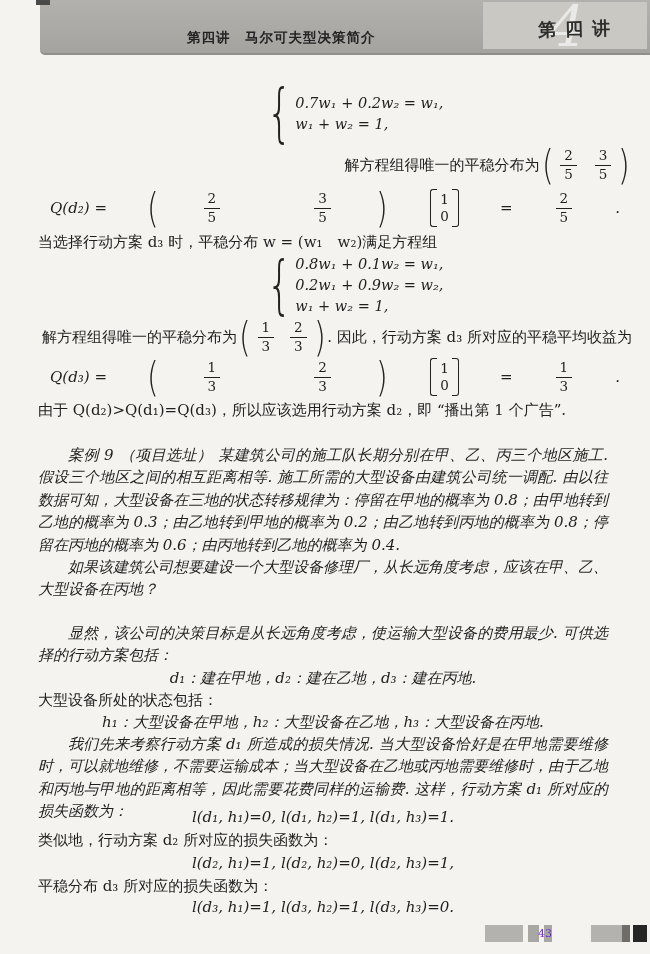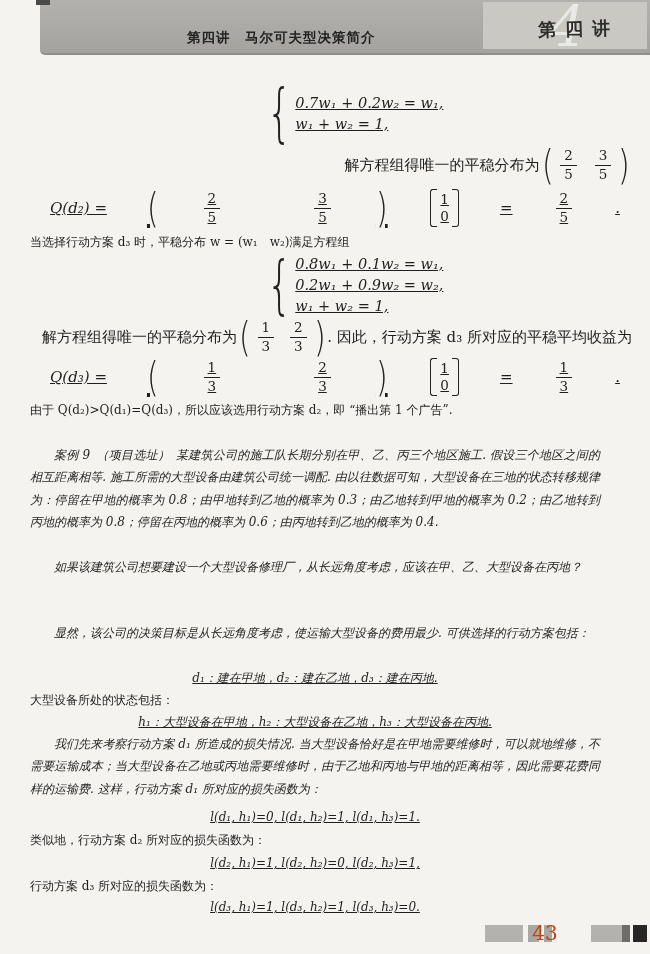--- a/index.html
+++ b/index.html
@@ -14,28 +14,28 @@
   .band-notch{position:absolute;top:0;left:-4px;width:14px;height:5px;background:#4a4a48;}
   .running-title{position:absolute;left:147px;top:29px;font-size:13.5px;font-weight:bold;
         letter-spacing:1px;color:#232323;font-family:"DejaVu Sans","Liberation Sans",sans-serif;}
   .chapter-panel{position:absolute;top:2px;right:3px;bottom:4px;width:164px;background:#c9c8c3;}
   .chapter-numeral{position:absolute;right:62px;top:-8px;font-size:56px;font-style:italic;
         font-weight:300;color:rgba(255,255,255,0.6);}
   .chapter-label{position:absolute;right:28px;top:15px;font-size:18px;font-weight:bold;
         letter-spacing:9px;color:#2e2e2c;transform:rotate(-1.5deg);}
 
   
-  .para{position:absolute;left:30px;width:570px;font-size:12px;line-height:22.4px;
+  .para{position:absolute;left:38px;width:570px;font-size:15px;line-height:22.4px;
         text-align:justify;}
   .indent{text-indent:2em;font-style:italic;}
   .kaiti{font-style:italic;}
   .b{font-weight:normal;}
   .sub-gap{margin-right:6px;}
   .center{text-align:center;}
-  .math{font-style:italic;text-decoration:underline;}
+  .math{font-style:italic;}
 
   
   .eqsys{left:42px;width:570px;display:flex;justify-content:center;}
   .eqsys-inner{display:flex;align-items:center;transform:translateX(24px);}
   .brace{font-family:"DejaVu Sans","Liberation Sans",sans-serif;font-size:64px;font-weight:100;
          line-height:63px;transform:scaleX(0.62);display:inline-block;color:#222;margin-right:-4px;}
   .eqlines{display:flex;flex-direction:column;}
   .eqline{font-size:14.5px;line-height:21px;white-space:nowrap;}
 
   
@@ -56,21 +56,21 @@
   .cv-vals{display:flex;flex-direction:column;justify-content:center;line-height:17px;
         padding:0 3px;font-size:13.5px;font-style:normal;text-align:center;}
   .eqgap{width:8px;display:inline-block;}
 
   
   .footer{position:absolute;top:925px;left:0;right:0;height:20px;}
   .fb{position:absolute;top:0;height:17px;}
   .fb1{left:485px;width:38px;background:#b3b2ae;}
   .fb2{left:528px;width:11px;background:#a8a7a3;}
   .fb3{left:544px;width:8px;background:#a8a7a3;}
-  .page-num{position:absolute;left:532px;top:0;width:26px;font-size:20px;color:#c2410c;
+  .page-num{position:absolute;left:532px;top:0;width:26px;font-size:11px;color:#6d28d9;
         text-align:center;line-height:17px;}
   .fb4{left:591px;width:31px;background:#b3b2ae;}
   .fb5{left:622px;width:8px;background:#6e6d6a;}
   .fb6{left:633px;width:14px;background:#262626;}
 </style>
 </head>
 <body>
 
 <header>
   <div class="band">
@@ -214,21 +214,21 @@
   <div class="abs para center math" style="top:711px">h₁：大型设备在甲地，h₂：大型设备在乙地，h₃：大型设备在丙地.</div>
 
   <div class="abs para indent" style="top:733px">我们先来考察行动方案 d₁ 所造成的损失情况. 当大型设备恰好是在甲地需要维修时，可以就地维修，不需要运输成本；当大型设备在乙地或丙地需要维修时，由于乙地和丙地与甲地的距离相等，因此需要花费同样的运输费. 这样，行动方案 d₁ 所对应的损失函数为：</div>
 
   <div class="abs para center math" style="top:806px">l(d₁, h₁)=0,  l(d₁, h₂)=1,  l(d₁, h₃)=1.</div>
 
   <div class="abs para" style="top:829px">类似地，行动方案 d₂ 所对应的损失函数为：</div>
 
   <div class="abs para center math" style="top:852px">l(d₂, h₁)=1,  l(d₂, h₂)=0,  l(d₂, h₃)=1,</div>
 
-  <div class="abs para" style="top:875px">行动方案 d₃ 所对应的损失函数为：</div>
+  <div class="abs para" style="top:875px">平稳分布 d₃ 所对应的损失函数为：</div>
 
   <div class="abs para center math" style="top:896px">l(d₃, h₁)=1,  l(d₃, h₂)=1,  l(d₃, h₃)=0.</div>
 
 </main>
 
 <footer class="footer">
   <div class="fb fb1"></div>
   <div class="fb fb2"></div>
   <div class="fb fb3"></div>
   <div class="page-num">43</div>

